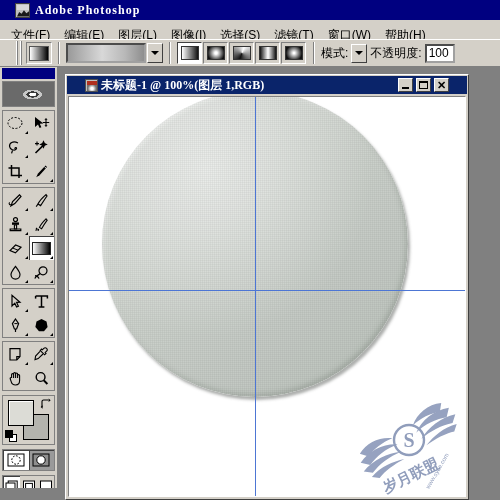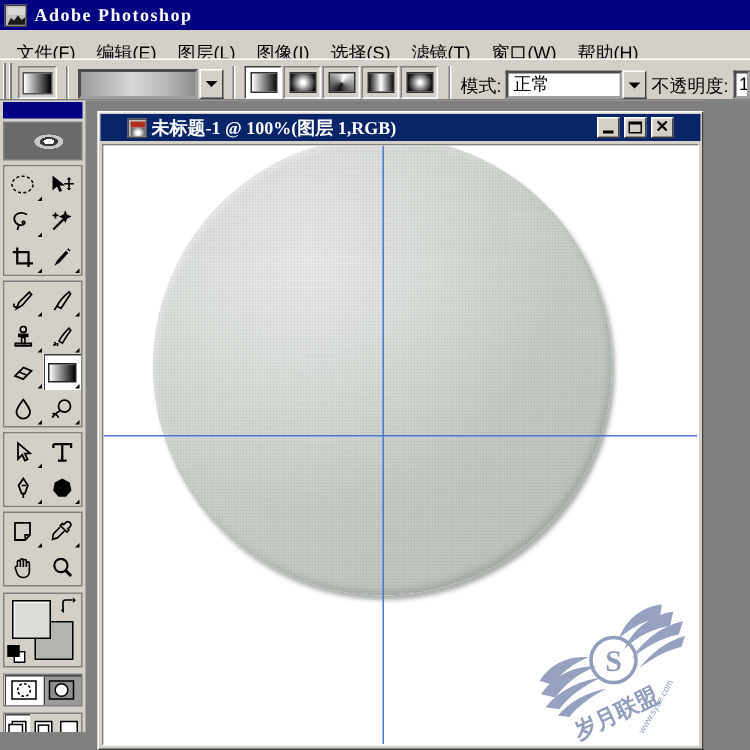--- a/index.html
+++ b/index.html
@@ -8,21 +8,21 @@
     font-family:"Liberation Sans", sans-serif;
     font-size:11px;
     background:#808080;
     position:relative;
   }
 
   
   #app-titlebar{
     position:absolute; left:0; top:0; width:500px; height:20px;
     background:#000080;
-    display:flex; align-items:center; gap:5px; padding-left:3px;
+    display:flex; align-items:center; gap:5px; padding-left:15px;
   }
   #app-icon{
     width:15px;height:15px;
     background:#c0c0c0;
     border:1px solid #404040;
     position:relative; overflow:hidden; flex:none;
   }
   #app-icon::before{
     content:""; position:absolute; left:1px; top:6px; width:12px; height:7px;
     background:#1a1a1a;
@@ -46,24 +46,24 @@
   }
   .menu-item{
     padding:2px 7px; color:#000; font-size:12px; white-space:nowrap;
     cursor:default;
   }
 
   
   #optionsbar{
     position:absolute; left:0; top:39px; width:500px; height:28px;
     background:#d4d0c8;
-    display:flex; align-items:flex-end;
+    display:flex; align-items:center;
     border-top:1px solid #ffffff;
     border-bottom:1px solid #808080;
-    padding-left:2px; gap:3px;
+    padding-left:16px; gap:3px;
   }
   .opt-grip{
     width:7px; height:24px; flex:none;
     background:
       linear-gradient(90deg,#ffffff 0 1px,#808080 1px 2px,transparent 2px 4px,
                       #ffffff 4px 5px,#808080 5px 6px,transparent 6px);
   }
   .opt-sep{
     width:2px;height:22px;flex:none;
     border-left:1px solid #808080; border-right:1px solid #ffffff;
@@ -372,21 +372,20 @@
     </div>
     <div class="gtype">
       <span class="gt-ico gt-diamond"></span>
     </div>
   </div>
 
   <div class="opt-sep"></div>
 
   <span class="opt-label">模式:</span>
   <div id="mode-select">
-    <div id="mode-value">正常</div>
     <div id="mode-arrow">
       <span class="tri-down"></span>
     </div>
   </div>
 
   <span class="opt-label">不透明度:</span>
   <div id="opacity-value">100</div>
 </div>
 
 <div id="toolbox">

